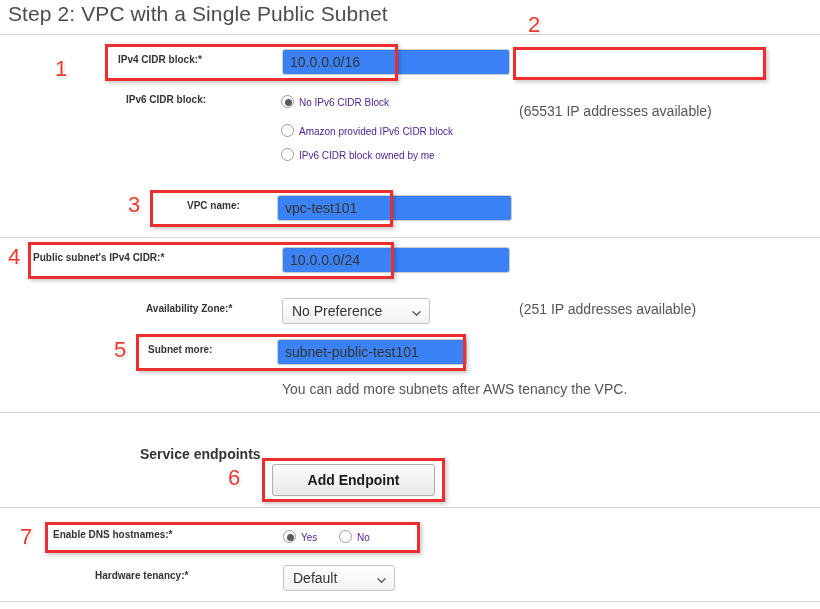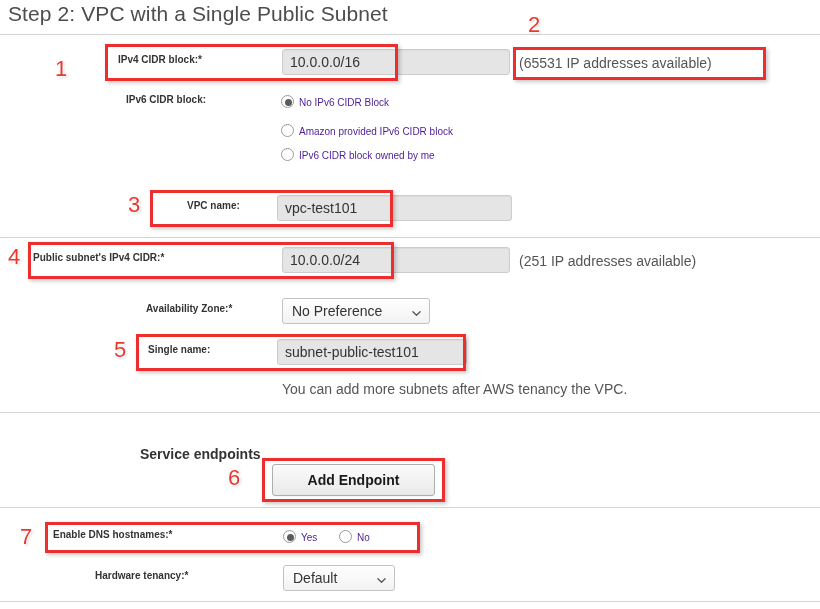--- a/index.html
+++ b/index.html
@@ -45,20 +45,21 @@
     font-size: 10px;
     color: #333333;
     white-space: nowrap;
     text-align: right;
   }
   .plain-label {
     position: absolute;
     font-size: 14px;
     color: #555555;
     white-space: nowrap;
+    margin-top: 48px;
   }
   .section-label {
     position: absolute;
     font-size: 14px;
     font-weight: bold;
     color: #333333;
     white-space: nowrap;
     margin-top: 12px;
   }
   .hint {
@@ -67,21 +68,21 @@
     color: #555555;
     white-space: nowrap;
   }
 
   
   .tf {
     position: absolute;
     height: 26px;
     border: 1px solid #cccccc;
     border-radius: 3px;
-    background: #e5e5e5;
+    background: #3b82f6;
     color: #333333;
     font-family: "Liberation Sans", "DejaVu Sans", sans-serif;
     font-size: 14px;
     padding: 0 7px;
     line-height: 24px;
     outline: none;
     box-shadow: inset 0 1px 1px rgba(0,0,0,0.045);
   }
   .tf::placeholder { color: #a8a8a8; }
 
@@ -209,21 +210,21 @@
 <div class="plain-label" style="left:519px; top:253px;">(251 IP addresses available)</div>
 
 <div class="row-label" style="left:146px; top:303px;">Availability Zone:*</div>
 <div class="sel" style="left:282px; top:298px; width:148px;">
   <span>No Preference</span>
   <svg class="caret" viewBox="0 0 10 10">
     <path d="M1 3 L5 7 L9 3" fill="none" stroke="#555" stroke-width="1.4" stroke-linecap="round" stroke-linejoin="round"></path>
   </svg>
 </div>
 
-<div class="row-label" style="left:148px; top:344px;">Single name:</div>
+<div class="row-label" style="left:148px; top:344px;">Subnet more:</div>
 <input class="tf" style="left: 277px; top: 339px; width: 190px;" value="subnet-public-test101">
 <div class="hint" style="left:282px; top:381px;">You can add more subnets after AWS tenancy the VPC.</div>
 
 <div class="divider" style="top:412px;"></div>
 
 <div class="section-label" style="left:140px; top:434px;">Service endpoints</div>
 <div class="btn" style="left:272px; top:464px; width:163px; height:32px; line-height:30px;">Add Endpoint</div>
 
 <div class="divider" style="top:507px;"></div>
 

